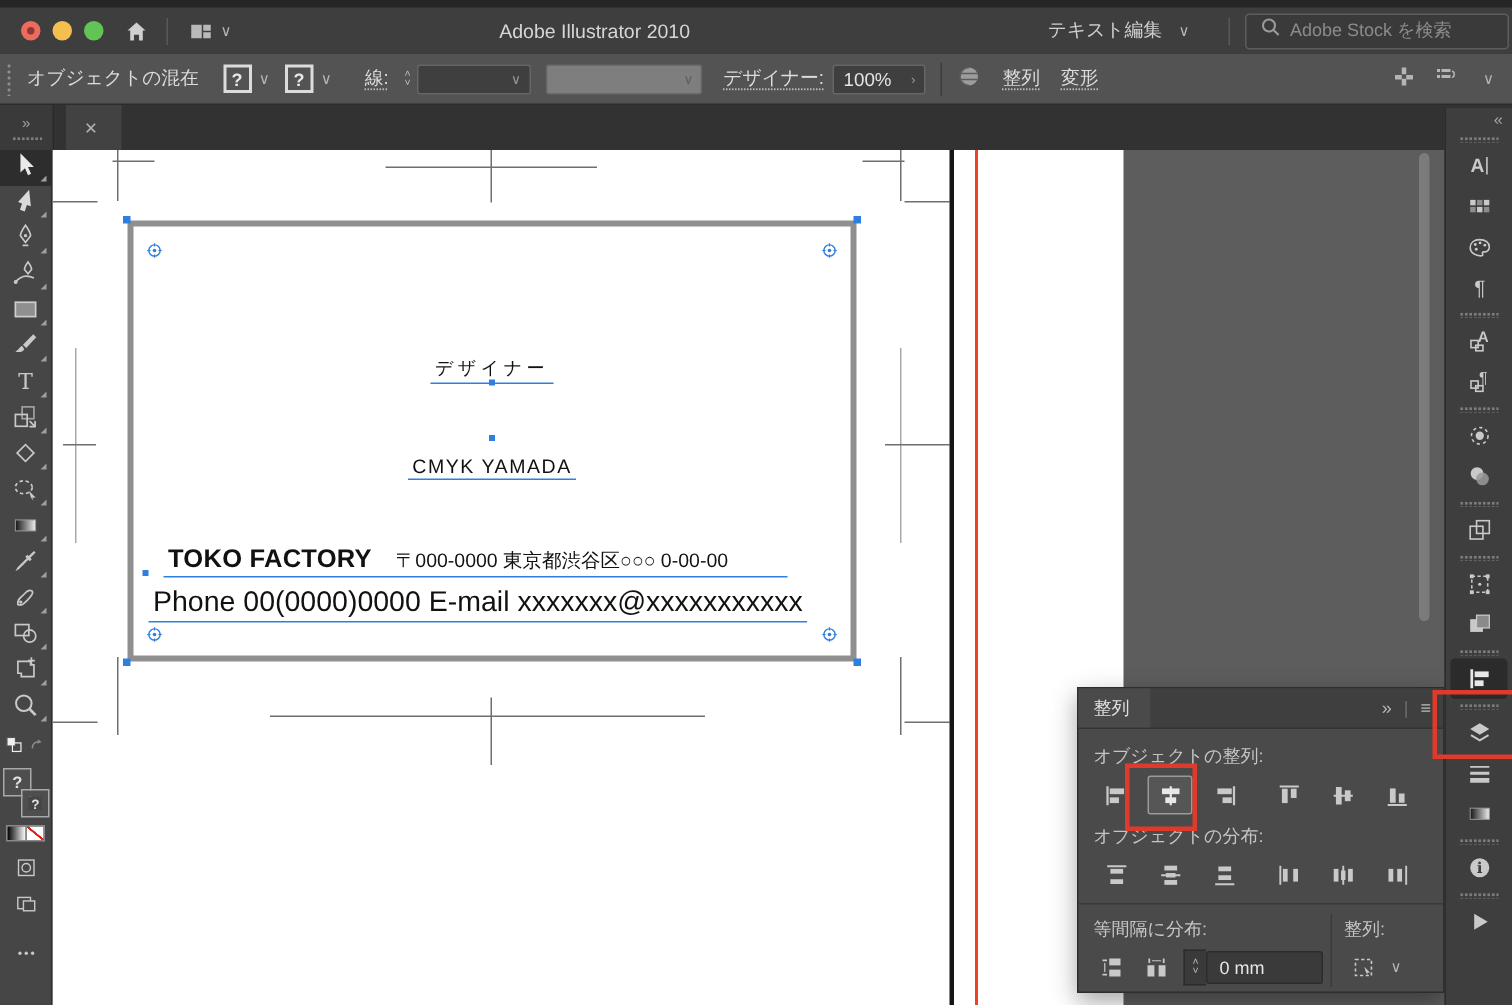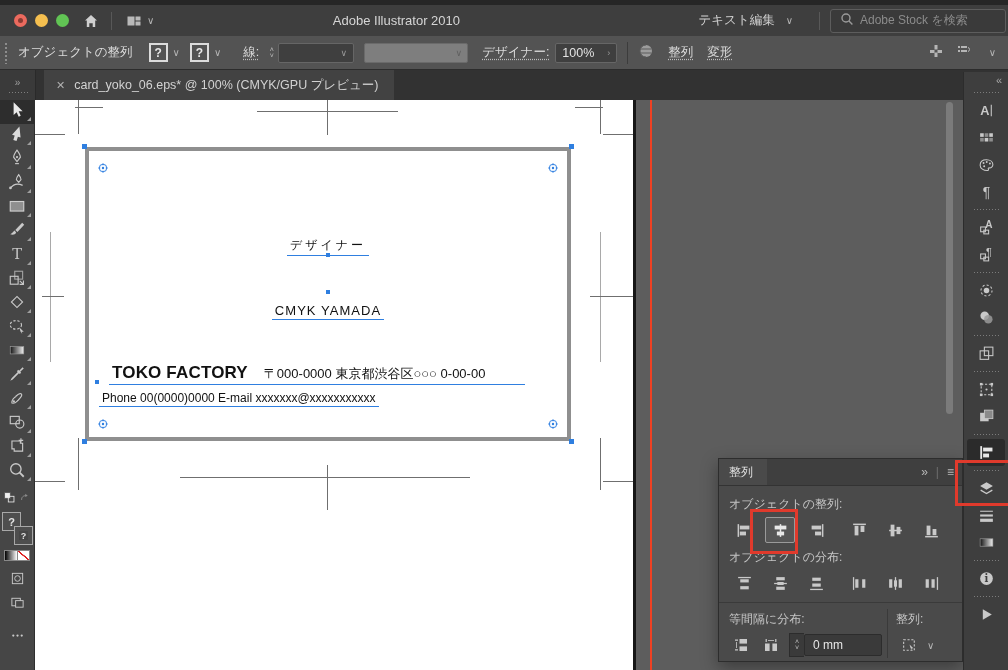--- a/index.html
+++ b/index.html
@@ -62,40 +62,40 @@
   .proxy .pf{position:absolute;left:0;top:0;width:17px;height:17px;background:#4e4e4e;border:1px solid #a8a8a8;
              color:#e2e2e2;font-size:11px;font-weight:bold;display:flex;align-items:center;justify-content:center;}
   .proxy .ps{position:absolute;right:0;bottom:0;width:17px;height:17px;border:4px solid #4e4e4e;outline:1px solid #a8a8a8;
              box-sizing:border-box;color:#e2e2e2;font-size:9px;font-weight:bold;display:flex;align-items:center;justify-content:center;}
   .colorbar{width:26px;height:11px;margin-top:6px;display:flex;}
   .colorbar .cg{flex:1;background:linear-gradient(90deg,#000,#fff);border:1px solid #888;}
   .colorbar .cn{flex:1;background:linear-gradient(to top right,#fff 44%,#d22 46%,#d22 54%,#fff 56%);border:1px solid #888;border-left:none;}
 
   
   .canvas{width:928px;height:570px;position:relative;background:#5d5d5d;overflow:hidden;}
-  .page{position:absolute;left:0;top:0;width:598px;height:570px;background:#ffffff;}
+  .page{position:absolute;left:0;top:0;width:714px;height:570px;background:#ffffff;}
   .page-edge{position:absolute;left:598px;top:0;width:3px;height:570px;background:#161616;}
   .red-guide{position:absolute;left:615px;top:0;width:2px;height:570px;}
   .vscroll{position:absolute;left:911px;top:2px;width:7px;height:312px;background:#7b7b7b;border-radius:4px;}
   .tm{position:absolute;background:#6f6f6f;}
   .tm.light{background:#a9a9a9;}
 
   
   .card{position:absolute;left:50px;top:47px;width:478px;height:286px;border:4px solid #8f8f8f;background:#fff;}
   .anchor{position:absolute;width:5px;height:5px;}
   .target{position:absolute;width:12px;height:12px;}
   .ct{position:absolute;left:0;width:100%;text-align:center;color:#111;}
   .u{display:inline-block;border-bottom:1.5px solid;padding:0 3px 1px 3px;}
   .role{top:86px;font-size:12px;letter-spacing:0.25em;}
   .name{top:103px;font-family:"DejaVu Serif","Liberation Serif",serif;font-size:30px;letter-spacing:0.32em;}
   .romaji{top:152px;font-size:13px;letter-spacing:0.08em;}
   .infoline{position:absolute;color:#111;white-space:nowrap;}
   .company-line{left:20px;top:212px;font-size:13px;}
   .company{font-weight:bold;font-size:17px;letter-spacing:0.01em;margin-right:16px;}
-  .contact-line{left:10px;top:240px;font-size:12px;}
+  .contact-line{left:10px;top:240px;font-size:19px;}
 
   
   .align-panel{position:absolute;left:683px;top:358px;width:245px;height:204px;background:#4a4a4a;
                border:1px solid #2d2d2d;box-sizing:border-box;box-shadow:0 6px 16px rgba(0,0,0,.35);color:#c9c9c9;}
   .ap-header{height:26px;background:#3f3f3f;display:flex;align-items:stretch;border-bottom:1px solid #333;}
   .ap-tab{background:#4a4a4a;display:flex;align-items:center;padding:0 14px 0 10px;font-size:12px;color:#e0e0e0;}
   .ap-hicons{margin-left:auto;display:flex;align-items:center;gap:8px;padding-right:8px;color:#b9b9b9;font-size:12px;}
   .ap-body{padding:6px 10px 0 10px;font-size:12px;}
   .ap-label{color:#c5c5c5;margin:4px 0 4px 0;}
   .ap-row{display:flex;align-items:center;margin:2px 0 6px 0;}
@@ -162,21 +162,21 @@
       <span><svg viewBox="0 0 16 16" width="16" height="16">
             <circle cx="7" cy="7" r="4" fill="none" stroke="#9a9a9a" stroke-width="1.4"></circle>
             <path d="M10 10l3.4 3.4" stroke="#9a9a9a" stroke-width="1.4"></path>
           </svg></span>
       <span class="ph">Adobe Stock を検索</span>
     </div>
   </div>
 
   <div class="controlbar">
     <div class="grip-v"></div>
-    <span class="cb-label">オブジェクトの整列</span>
+    <span class="cb-label">オブジェクトの混在</span>
     <span class="swatch-q" style="margin-left:16px">?</span>
     <span class="chev">∨</span>
     <span class="swatch-q" style="margin-left:10px">?</span>
     <span class="chev">∨</span>
     <span class="cb-label cb-link" style="margin-left:22px">線:</span>
     <span class="stepper" style="margin-left:6px">
         <span>˄</span>
         <span>˅</span>
       </span>
     <span class="field" style="width:76px">
@@ -216,21 +216,20 @@
     </span>
   </div>
 
   <div class="tabbar">
     <div class="tab-left">
       <span style="font-size:10px;color:#9f9f9f">»</span>
       <span class="gr"></span>
     </div>
     <div class="tab">
       <span class="x">✕</span>
-      <span>card_yoko_06.eps* @ 100% (CMYK/GPU プレビュー)</span>
     </div>
   </div>
 
   <div class="main">
 
     <div class="toolbar" id="toolbar">
         <div class="tool sub active">
           <span><svg viewBox="0 0 16 16" width="18" height="18">
               <path d="M5 1v11.5l2.7-2.6 1.8 4.1 1.8-.8-1.8-4h3.5z" fill="#e9e9e9"></path>
             </svg></span>

